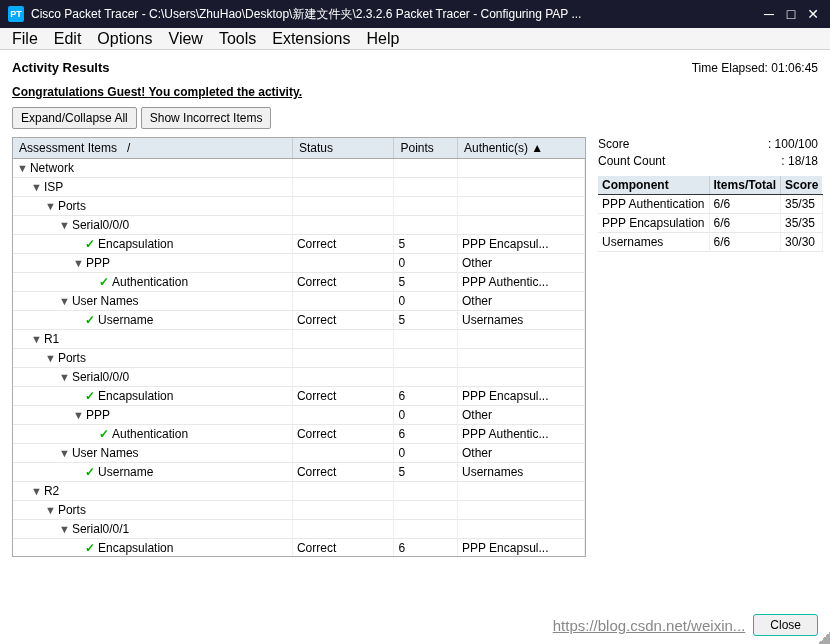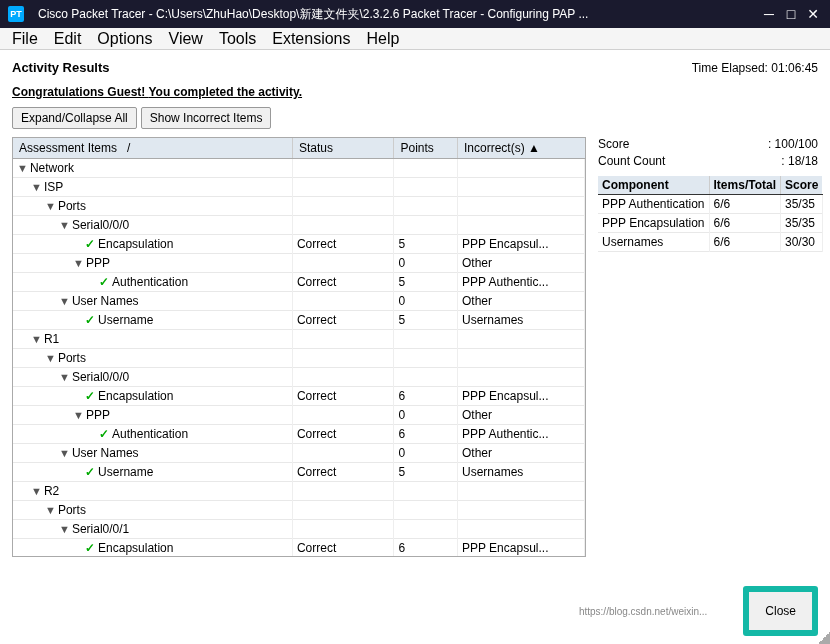--- a/index.html
+++ b/index.html
@@ -19,21 +19,21 @@
       height: 28px;
       display: flex;
       align-items: center;
       padding: 0 8px;
       justify-content: space-between;
       user-select: none;
     }
     .title-bar-left {
       display: flex;
       align-items: center;
-      gap: 14px;
+      gap: 7px;
       font-size: 12px;
     }
     .title-bar-icon {
       width: 16px;
       height: 16px;
       background: #00aaff;
       border-radius: 2px;
       display: flex;
       align-items: center;
       justify-content: center;
@@ -246,31 +246,31 @@
       position: absolute;
       bottom: 8px;
       right: 12px;
       display: flex;
       align-items: center;
       gap: 8px;
       font-size: 10px;
       color: #666;
     }
     .watermark {
-      font-size: 10px;
+      font-size: 15px;
       color: #888;
+      text-decoration: underline;
     }
     .close-btn {
-      padding: 12px 16px;
-      border: 6px solid #14b8a6;
+      padding: 3px 16px;
+      border: 1px solid #14b8a6;
       background: #f0f0f0;
       cursor: pointer;
       font-size: 12px;
       border-radius: 3px;
-      margin-left: 28px;
     }
 
     .resize-icon {
       position: absolute;
       bottom: 0;
       right: 0;
       width: 12px;
       height: 12px;
       cursor: se-resize;
       background: linear-gradient(135deg, transparent 50%, #aaa 50%);
@@ -325,21 +325,21 @@
   <div class="two-col">
 
     <div class="table-container">
       <div class="table-scroll">
         <table>
           <thead>
             <tr>
               <th style="width:220px;">Assessment Items &nbsp; /</th>
               <th style="width:80px;">Status</th>
               <th style="width:50px;">Points</th>
-              <th style="width:100px;">Incorrect(s) ▲</th>
+              <th style="width:100px;">Authentic(s) ▲</th>
             </tr>
           </thead>
           <tbody id="table-body">
 
           <tr>
                 <td>
                   <div class="tree-cell">
                     <span style="display: inline-block; width: 0px;"></span>
                     <span class="tree-arrow">▼</span>
                     <span>Network</span>

